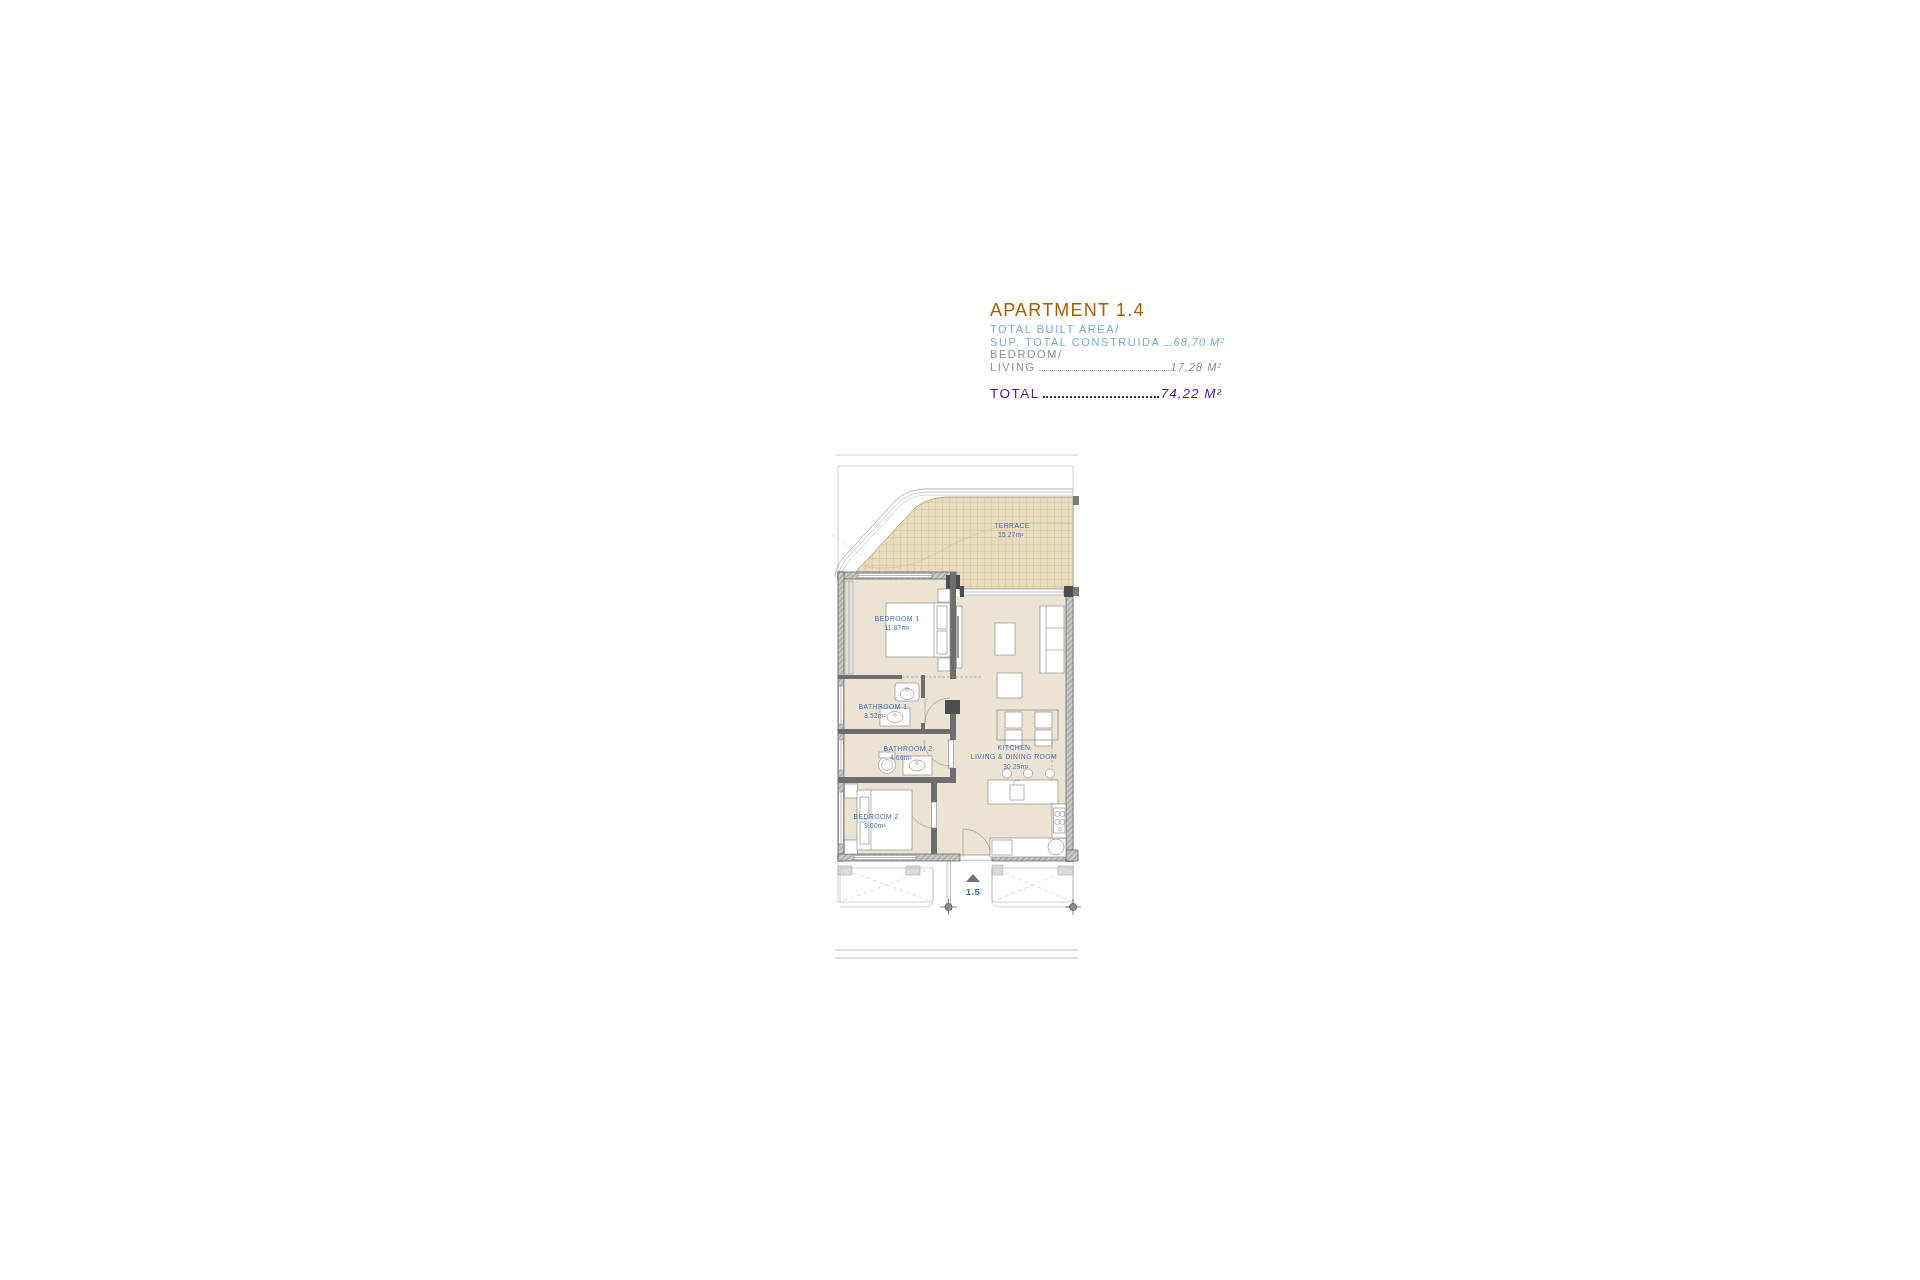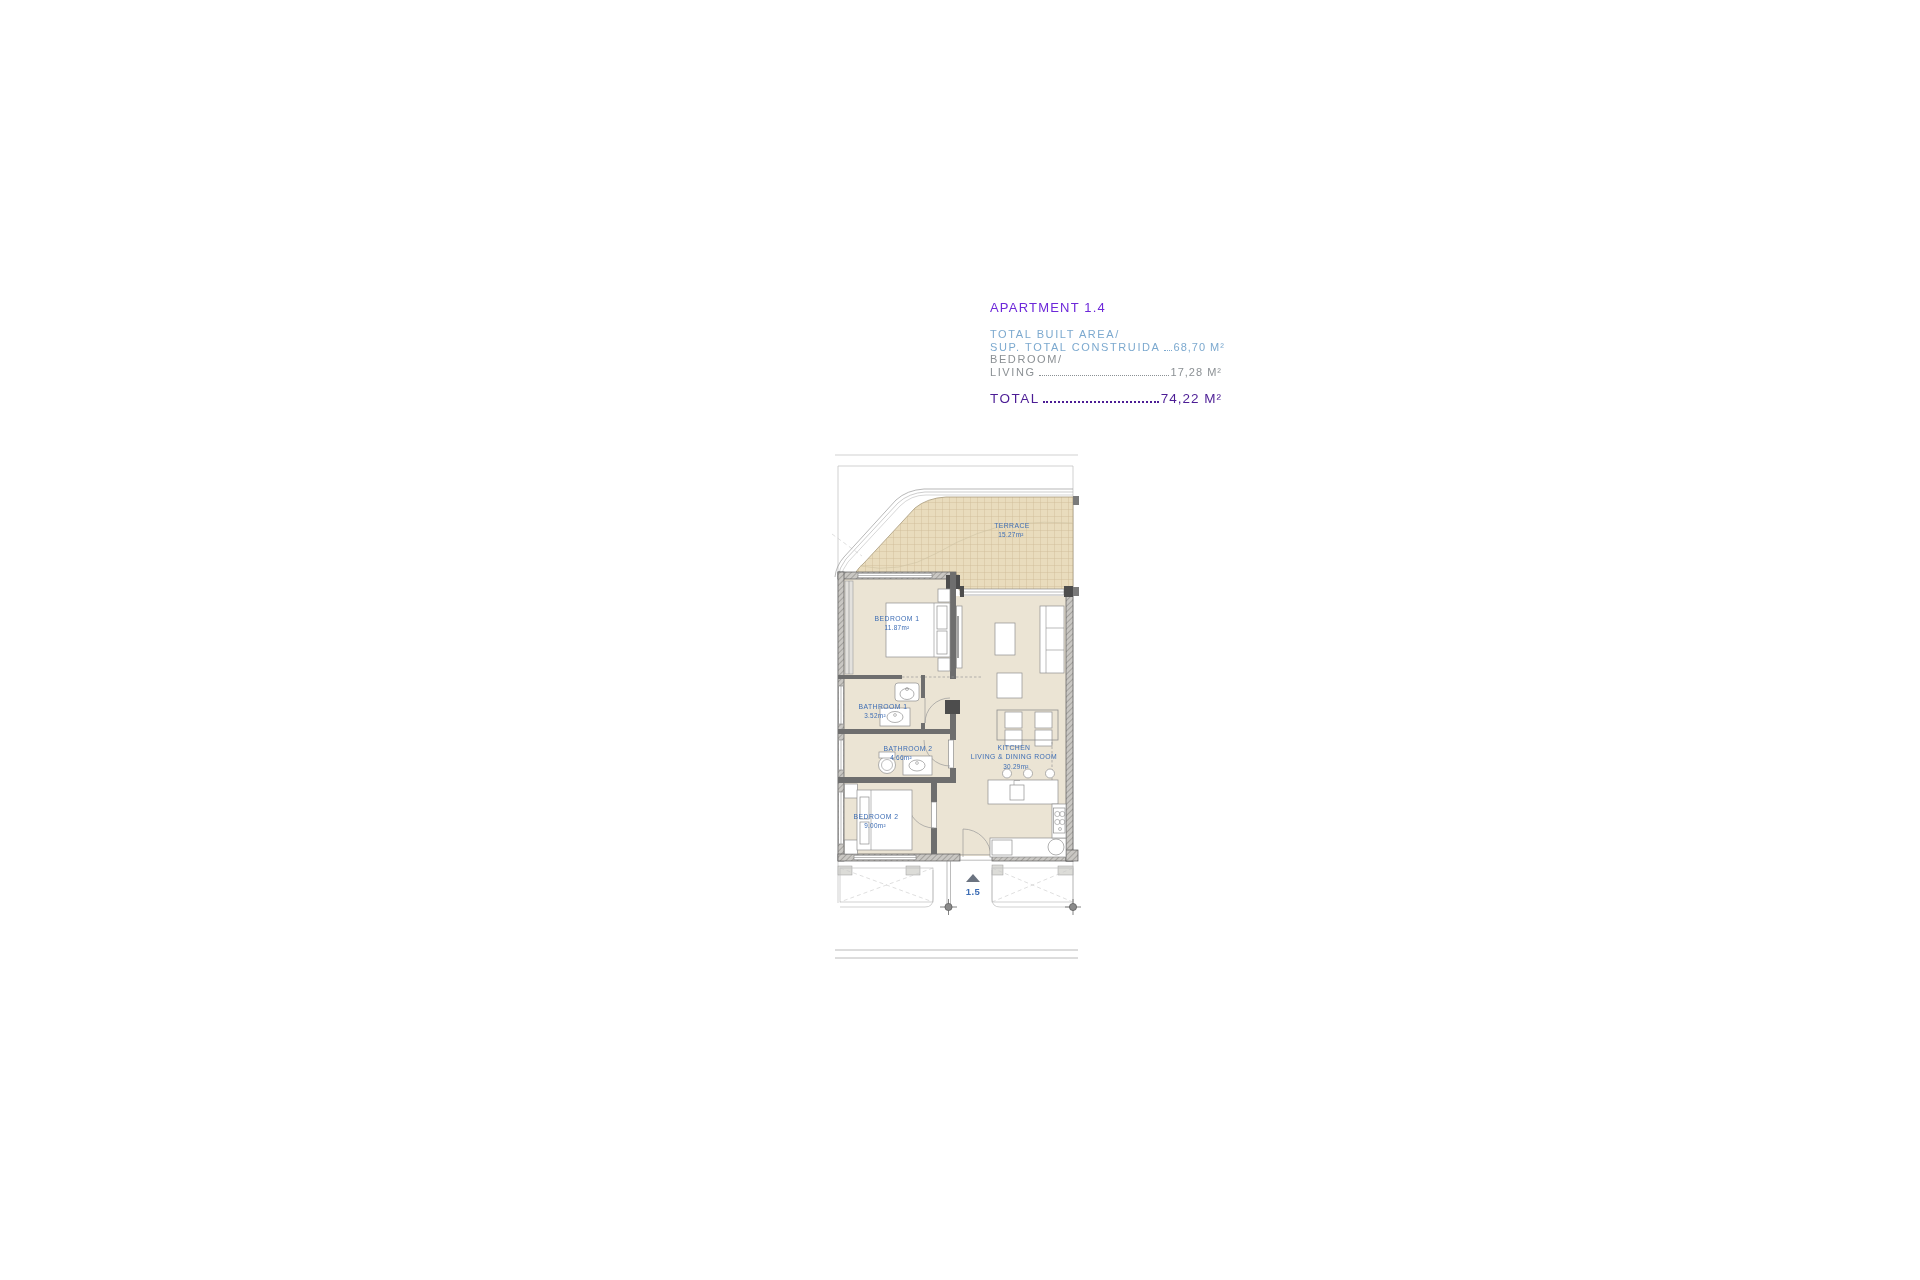--- a/index.html
+++ b/index.html
@@ -2,27 +2,27 @@
 <html><head>
 <meta charset="utf-8">
 <style>
   html,body{margin:0;padding:0;background:#fff;}
   body{width:1920px;height:1280px;position:relative;overflow:hidden;
        font-family:"Liberation Sans",sans-serif;}
   .canvas{position:absolute;inset:0;background:#ffffff;}
 
   
   .info{position:absolute;left:990px;top:300px;width:232px;}
-  .apt-title{font-size:13px;letter-spacing:1.2px;color:#6d28d9;margin:0 0 13px 0;}
+  .apt-title{font-size:18px;letter-spacing:1.2px;color:#a16207;margin:0 0 2px 0;}
   .arow{display:flex;align-items:baseline;font-size:11px;letter-spacing:1.6px;
         line-height:12.5px;white-space:nowrap;}
   .c-blue{color:#7ca9cf;}
   .c-gray{color:#8b9094;}
   .leader{flex:1;border-bottom:1.5px dotted currentColor;margin:0 2px 2px 3px;min-width:8px;}
-  .val{letter-spacing:1px;}
+  .val{letter-spacing:1px;font-style:italic;}
   .total-row{display:flex;align-items:baseline;margin-top:13px;font-size:13.5px;
         color:#4c1d95;letter-spacing:1.5px;white-space:nowrap;}
   .total-row .leader{border-bottom:2px dotted currentColor;}
 
   
   .plan-svg{position:absolute;left:830px;top:446px;width:256px;height:528px;}
   .thin{stroke:#bdbdbd;stroke-width:.7;fill:none;}
   .thin2{stroke:#a8a8a8;stroke-width:.8;fill:none;}
   .dash{stroke:#c9c9c9;stroke-width:.6;fill:none;stroke-dasharray:4 3;}
   .dash2{stroke:#9a9a9a;stroke-width:.7;fill:none;stroke-dasharray:2.5 2;}

